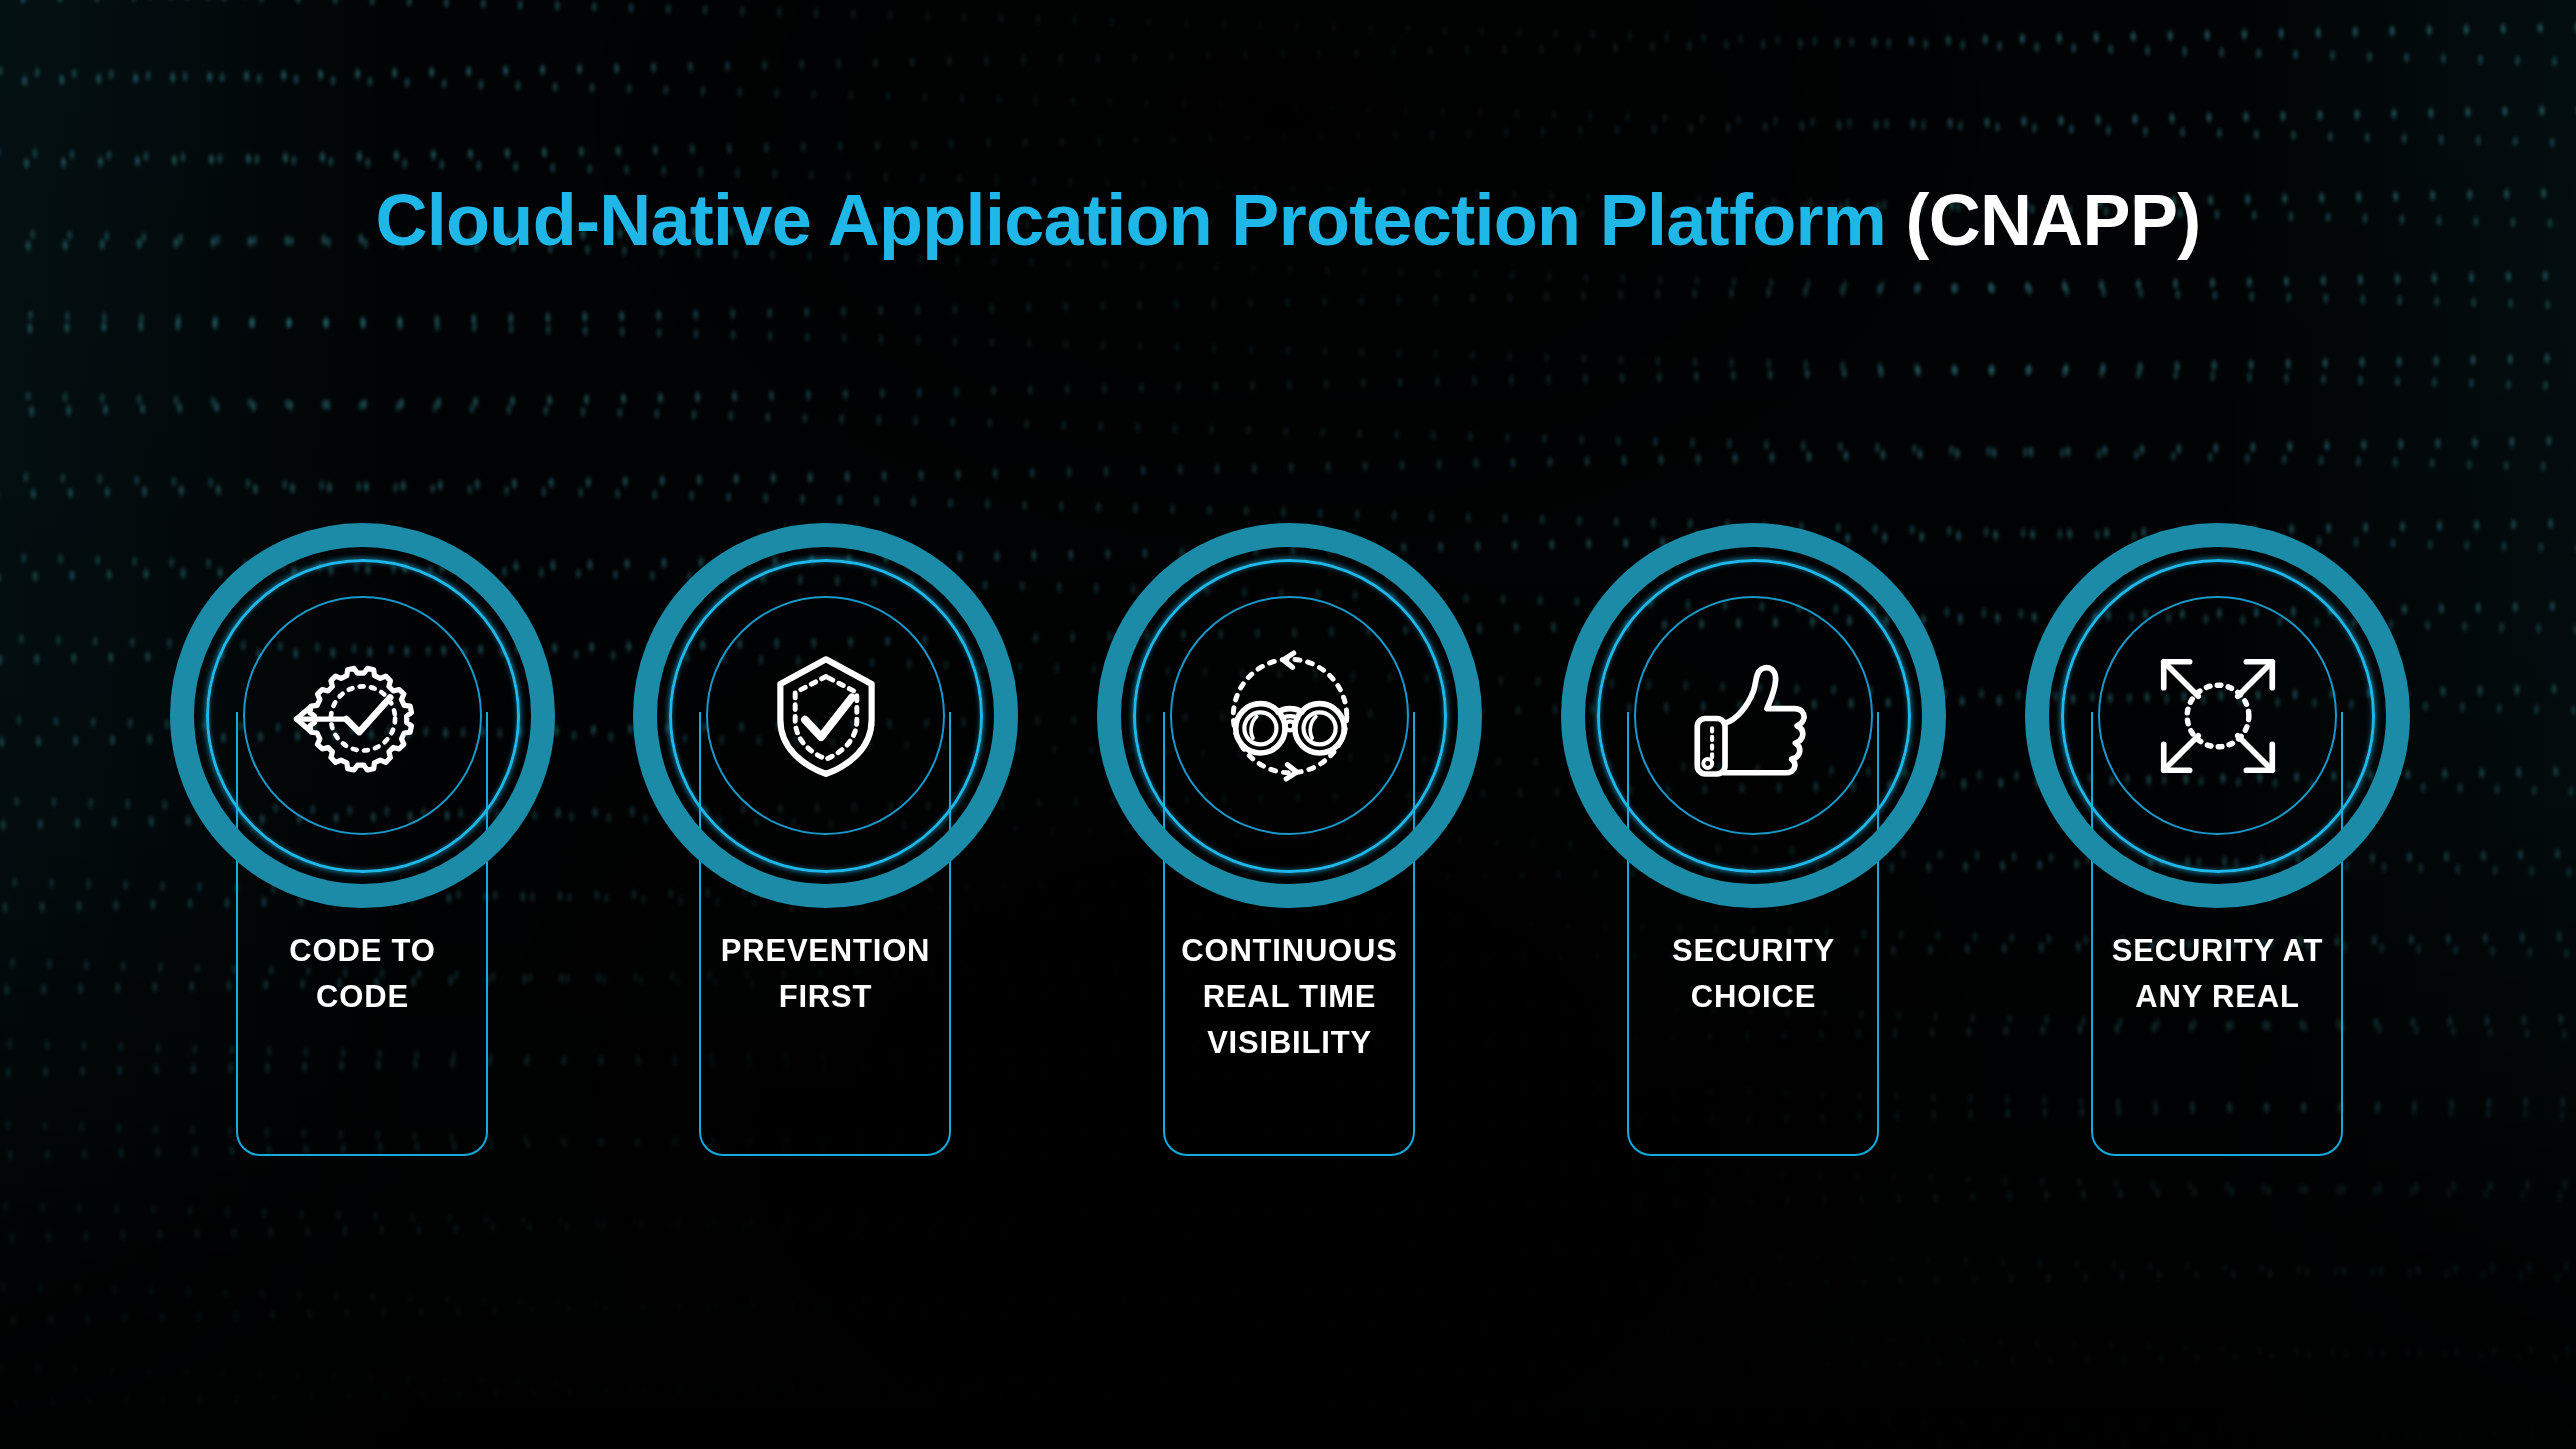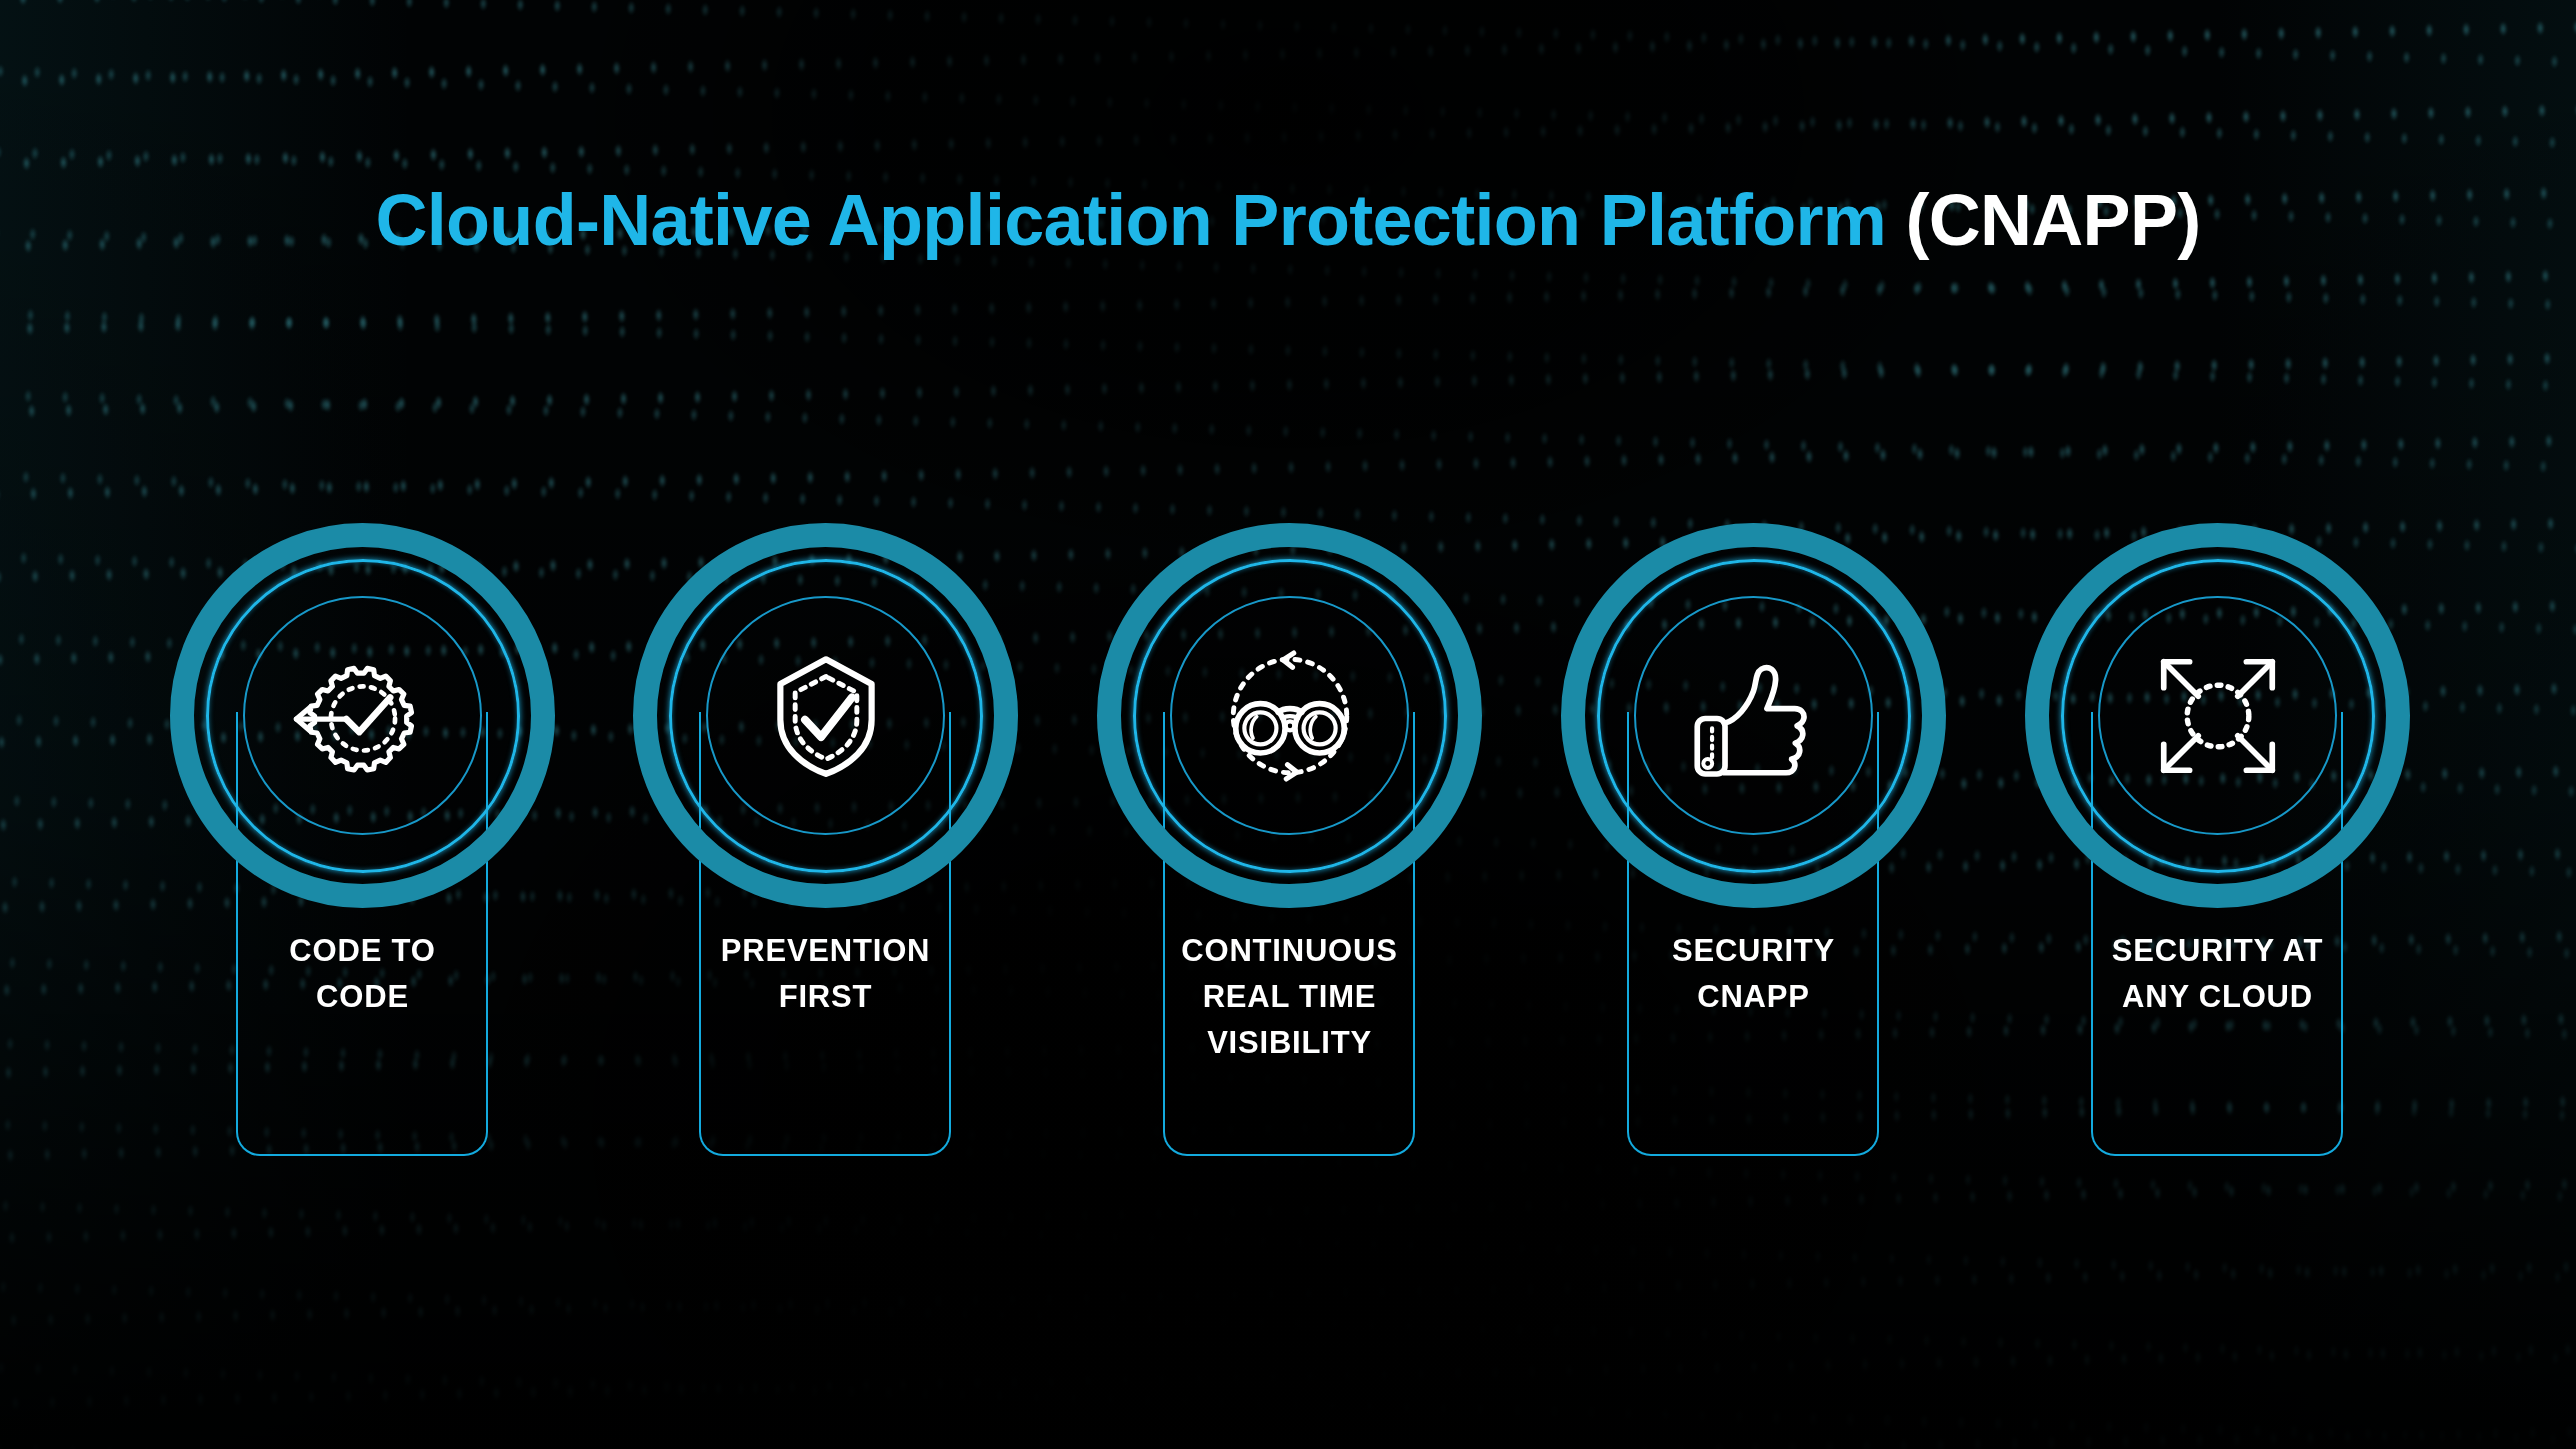--- a/index.html
+++ b/index.html
@@ -239,21 +239,21 @@
           <path d="M36 66 C46 63 55 52 59.5 40 C62 33 61 25 66 22 C72 18.5 78 23 77.5 31 C77 40 72.5 49 70.5 54 H93 C98 54 101 57.5 100.5 61.5 C100 65 97 67 95 68 C98 69.5 100 72 99.5 75.5 C99 79 96 81 93.5 82 C96 83.5 97.5 86 97 89 C96.5 92.5 93.5 94.5 90.5 95 C92.5 96.5 93.5 98.5 93 101 C92.3 104.5 89 106 86 106 H56 H36"></path>
 
           <rect x="14" y="62" width="22.5" height="45" rx="6.5"></rect>
           <path d="M26 70 V97" stroke-dasharray="2.5 4.5" stroke-width="3.4"></path>
           <circle cx="22.5" cy="98.5" r="3.6" stroke-width="3.2"></circle>
         </svg>
       </div>
     </div>
     <div class="card-label">
       <span class="ln">SECURITY</span>
-      <span class="ln">CNAPP</span>
+      <span class="ln">CHOICE</span>
     </div>
   </div>
 
   <div class="card" style="left:2019px">
     <div class="card-frame"></div>
     <div class="circle-wrap">
       <div class="ring-outer"></div>
       <div class="ring-bright"></div>
       <div class="ring-inner"></div>
       <div class="icon-holder">
@@ -269,18 +269,18 @@
           <path d="M44 76 16 104"></path>
             <path d="M16 83 16 104 37 104"></path>
 
           <path d="M76 76 104 104"></path>
             <path d="M83 104 104 104 104 83"></path>
         </svg>
       </div>
     </div>
     <div class="card-label">
       <span class="ln">SECURITY AT</span>
-      <span class="ln">ANY CLOUD</span>
+      <span class="ln">ANY REAL</span>
     </div>
   </div>
 
 </div>
 
 
 </body></html>

